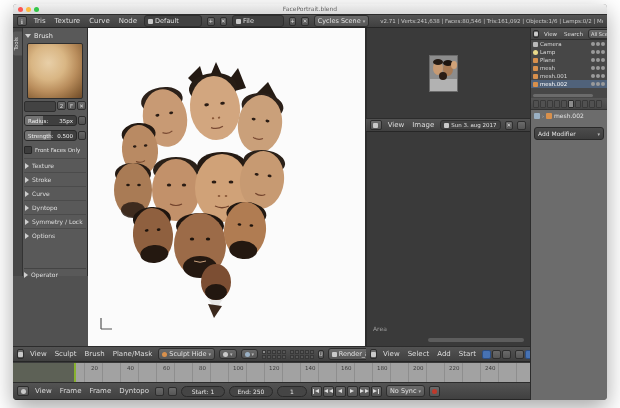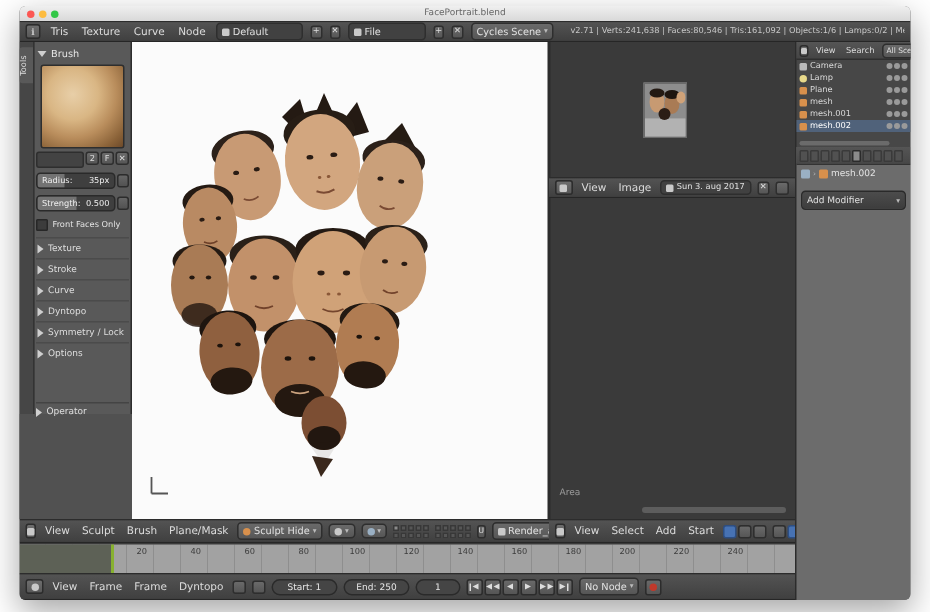--- a/index.html
+++ b/index.html
@@ -610,21 +610,21 @@
         <div class="pbtn">
               <span class="tri-r-s"></span>
               <span class="tri-r-s"></span>
             </div>
         <div class="pbtn">
               <span class="tri-r-s"></span>
               <span class="vbar"></span>
             </div>
       </div>
       <div class="btn">
-        <span>No Node</span>
+        <span>No Sync</span>
         <span class="ddarrow">▾</span>
       </div>
       <div class="rec">
             <div class="recdot"></div>
           </div>
     </div>
   </div>
 
  </div>
 </div>

